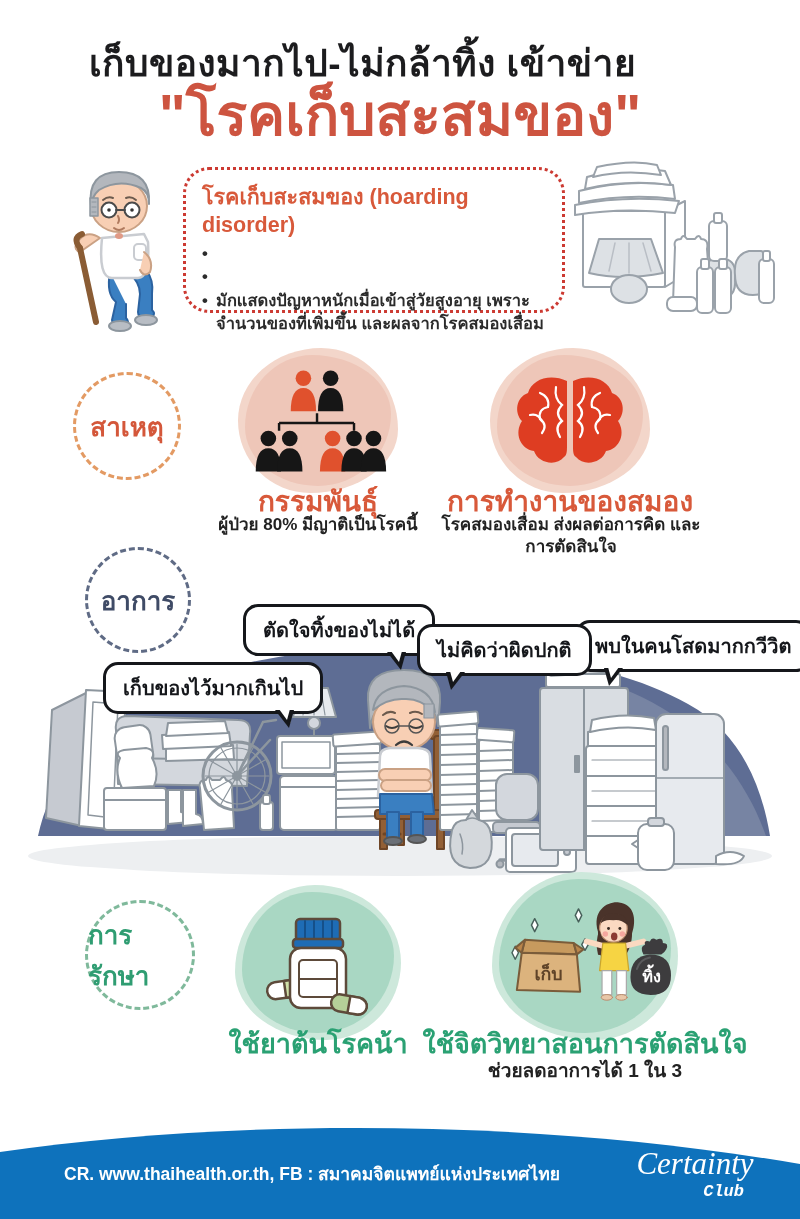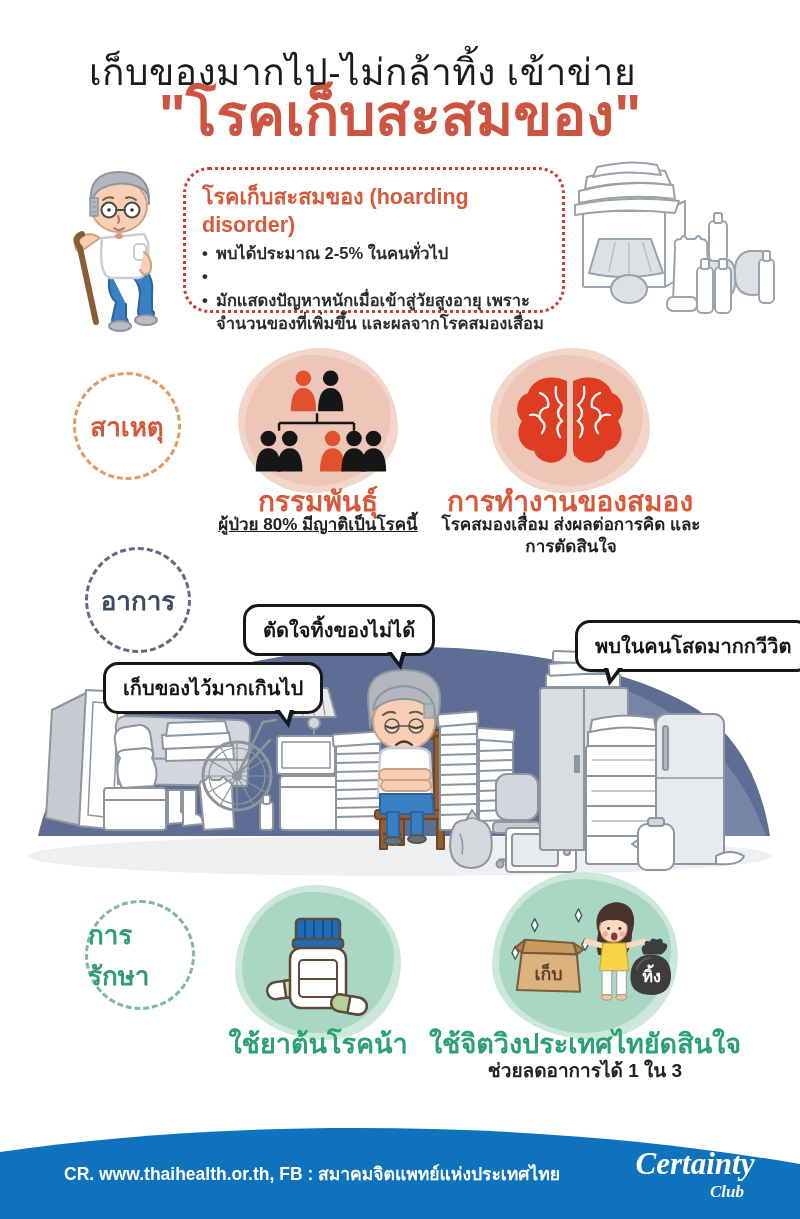--- a/index.html
+++ b/index.html
@@ -1,20 +1,20 @@
 <!DOCTYPE html>
 <html><head>
 <meta charset="utf-8">
 <style>
   html,body{margin:0;padding:0;background:#fff;}
   .canvas{position:relative;width:800px;height:1219px;background:#ffffff;overflow:hidden;
           font-family:"Liberation Sans",sans-serif;}
   .abs{position:absolute;}
   
-  .title1{top:42px;left:0;width:725px;text-align:center;font-size:37px;font-weight:400;color:#1c1c1e;letter-spacing:.5px;}
+  .title1{top:33px;left:0;width:725px;text-align:center;font-size:37px;font-weight:700;color:#1c1c1e;letter-spacing:.5px;}
   .title2{top:70px;left:0;width:800px;text-align:center;font-size:57px;font-weight:800;color:#cd5440;}
   
   .infobox{top:167px;left:183px;width:382px;height:146px;border:3px dotted #cc3a32;border-radius:26px;
            padding:9px 16px 6px 16px;box-sizing:border-box;background:#fff;}
   .infobox-title{font-size:21.5px;font-weight:700;color:#d8593a;margin-bottom:4px;}
   .bullet-row{display:flex;font-size:16.5px;font-weight:600;color:#2b2b2b;line-height:1.42;}
   .bullet-dot{width:14px;flex:0 0 14px;}
   
   .sec-circle{border-radius:50%;display:flex;align-items:center;justify-content:center;
               font-weight:700;font-size:26px;background:#fff;}
@@ -30,21 +30,21 @@
   .green .blob-outer{position:absolute;inset:0;background:#cde8db;border-radius:48% 52% 45% 55% / 56% 50% 50% 44%;}
   .green .blob-inner{background:#a9d7c3;}
   .blob-1{top:348px;left:238px;width:160px;height:145px;}
   .blob-2{top:348px;left:490px;width:160px;height:145px;}
   .blob-3{top:885px;left:235px;width:166px;height:155px;}
   .blob-4{top:872px;left:492px;width:186px;height:168px;text-align:center;}
   
   .item-title{text-align:center;font-weight:700;font-size:28px;color:#d8593a;}
   .item-desc{text-align:center;font-weight:700;font-size:17px;color:#222;line-height:1.3;}
   .t1{top:479px;left:198px;width:240px;}
-  .d1{top:514px;left:168px;width:300px;text-decoration:underline;}
+  .d1{top:514px;left:168px;width:300px;}
   .t2{top:479px;left:430px;width:280px;}
   .d2{top:514px;left:440px;width:262px;}
   .green-title{color:#2aa173;}
   .t3{top:1022px;left:198px;width:240px;font-size:27px;}
   .d3{top:1057px;left:198px;width:240px;font-size:19px;}
   .t4{top:1022px;left:420px;width:330px;font-size:27px;}
   .d4{top:1059px;left:420px;width:330px;font-size:19px;}
   
   .bubble{position:absolute;background:#fff;border:3.5px solid #15171b;border-radius:15px;
           padding:7px 17px;font-size:20px;font-weight:700;color:#15171b;white-space:nowrap;z-index:5;}
@@ -56,23 +56,23 @@
   .tail-bl::after{left:30px;border-width:11px 8px 0 3px;border-top-color:#fff;}
   .b1{top:662px;left:103px;}
   .b2{top:604px;left:243px;}
   .b3{top:624px;left:417px;z-index:6;}
   .b4{top:620px;left:575px;}
   
   .scene{top:628px;left:0;width:800px;height:250px;}
   .footer-svg{top:1112px;left:0;width:800px;height:107px;}
   .credit{top:1160px;left:64px;font-size:17.5px;font-weight:700;color:#fff;z-index:9;}
   .brand{top:1146px;left:620px;width:150px;text-align:center;color:#fff;z-index:9;
-         font-family:"Liberation Serif",serif;font-style:italic;font-weight:700;font-size:31px;}
+         font-family:"Liberation Serif",serif;font-style:italic;font-weight:400;font-size:31px;}
   .brand-sub{top:1182px;left:660px;width:110px;text-align:right;color:#fff;z-index:9;
-         font-family:Liberation Serif, serif;font-style:italic;font-weight:700;font-size:17px;padding-right:26px;box-sizing:border-box;}
+         font-family:Liberation Mono, monospace;font-style:italic;font-weight:700;font-size:17px;padding-right:26px;box-sizing:border-box;}
 </style>
 </head>
 <body>
 
 <div class="canvas">
 
   <div class="abs title1">เก็บของมากไป-ไม่กล้าทิ้ง เข้าข่าย</div>
   <div class="abs title2">"โรคเก็บสะสมของ"</div>
 
   <svg class="abs" style="top:152px;left:40px;" width="144" height="182" viewBox="0 0 144 182">
@@ -101,21 +101,20 @@
       <path d="M63,48 q5,-4 10,-2 M86,46 q5,-2 10,2" stroke="#6b5a4d" stroke-width="2" fill="none"></path>
       <path d="M78,64 q2,4 0,7 M74,76 q5,4 10,0" stroke="#b07a5e" stroke-width="2" fill="none"></path>
       <ellipse cx="79" cy="84" rx="4" ry="3" fill="#e09a86"></ellipse>
     </g>
   </svg>
 
   <div class="abs infobox">
     <div class="infobox-title">โรคเก็บสะสมของ (hoarding disorder)</div>
     <div class="bullet-row">
       <span class="bullet-dot">•</span>
-      <span>พบได้ประมาณ 2-5% ในคนทั่วไป</span>
     </div>
     <div class="bullet-row">
       <span class="bullet-dot">•</span>
     </div>
     <div class="bullet-row">
       <span class="bullet-dot">•</span>
       <span>มักแสดงปัญหาหนักเมื่อเข้าสู่วัยสูงอายุ เพราะ จำนวนของที่เพิ่มขึ้น และผลจากโรคสมองเสื่อม</span>
     </div>
   </div>
 
@@ -202,20 +201,21 @@
   <div class="abs item-desc d1">ผู้ป่วย 80% มีญาติเป็นโรคนี้</div>
   <div class="abs item-title t2">การทำงานของสมอง</div>
   <div class="abs item-desc d2">โรคสมองเสื่อม ส่งผลต่อการคิด และการตัดสินใจ</div>
 
   <div class="abs sec-circle sec-symptoms">
     <span>อาการ</span>
   </div>
 
   <div class="bubble tail-br b1">เก็บของไว้มากเกินไป</div>
   <div class="bubble tail-br b2">ตัดใจทิ้งของไม่ได้</div>
+  <div class="bubble tail-bl b3">ไม่คิดว่าผิดปกติ</div>
   <div class="bubble tail-bl b4">พบในคนโสดมากกวีวิต</div>
 
   <svg class="abs scene" viewBox="0 0 800 250">
     <path d="M38,208 C55,130 120,56 262,32 C420,2 600,26 688,76 C740,104 762,158 770,208 Z" fill="#5e6d94"></path>
     <path d="M560,44 C652,58 732,112 766,208 L560,208 Z" fill="#7d89a6" opacity="0.8"></path>
     <ellipse cx="400" cy="228" rx="372" ry="20" fill="#edeff1"></ellipse>
     <g stroke="#8d969e" stroke-width="2" fill="#ffffff" stroke-linecap="round" stroke-linejoin="round">
 
       <polygon points="52,82 88,64 82,198 46,190" fill="#c6cad1"></polygon>
       <polygon points="86,62 126,64 119,202 79,198"></polygon>
@@ -465,21 +465,21 @@
             <path d="M162,102 q0,-26 24,-28 q26,0 26,26 q0,24 -25,24 q-25,0 -25,-22 Z" fill="#3d3c3e"></path>
             <path d="M170,92 q4,-12 16,-14" stroke="#5a5a5c" stroke-width="2.5" fill="none"></path>
             <text x="188" y="108" text-anchor="middle" font-size="20" font-weight="bold" fill="#ffffff" font-family="Liberation Sans, sans-serif">ทิ้ง</text>
           </g>
         </g>
       </svg>
     </div>
   </div>
 
   <div class="abs item-title green-title t3">ใช้ยาต้นโรคน้า</div>
-  <div class="abs item-title green-title t4">ใช้จิตวิงประเทศไทยัดสินใจ</div>
+  <div class="abs item-title green-title t4">ใช้จิตวิทยาสอนการตัดสินใจ</div>
   <div class="abs item-desc d4">ช่วยลดอาการได้ 1 ใน 3</div>
 
   <svg class="abs footer-svg" viewBox="0 0 800 107">
     <path d="M0,40 C220,8 520,4 800,52 L800,107 L0,107 Z" fill="#0e72bc"></path>
   </svg>
   <div class="abs credit">CR. www.thaihealth.or.th, FB : สมาคมจิตแพทย์แห่งประเทศไทย</div>
   <div class="abs brand">Certainty</div>
   <div class="abs brand-sub">Club</div>
 
 </div>

